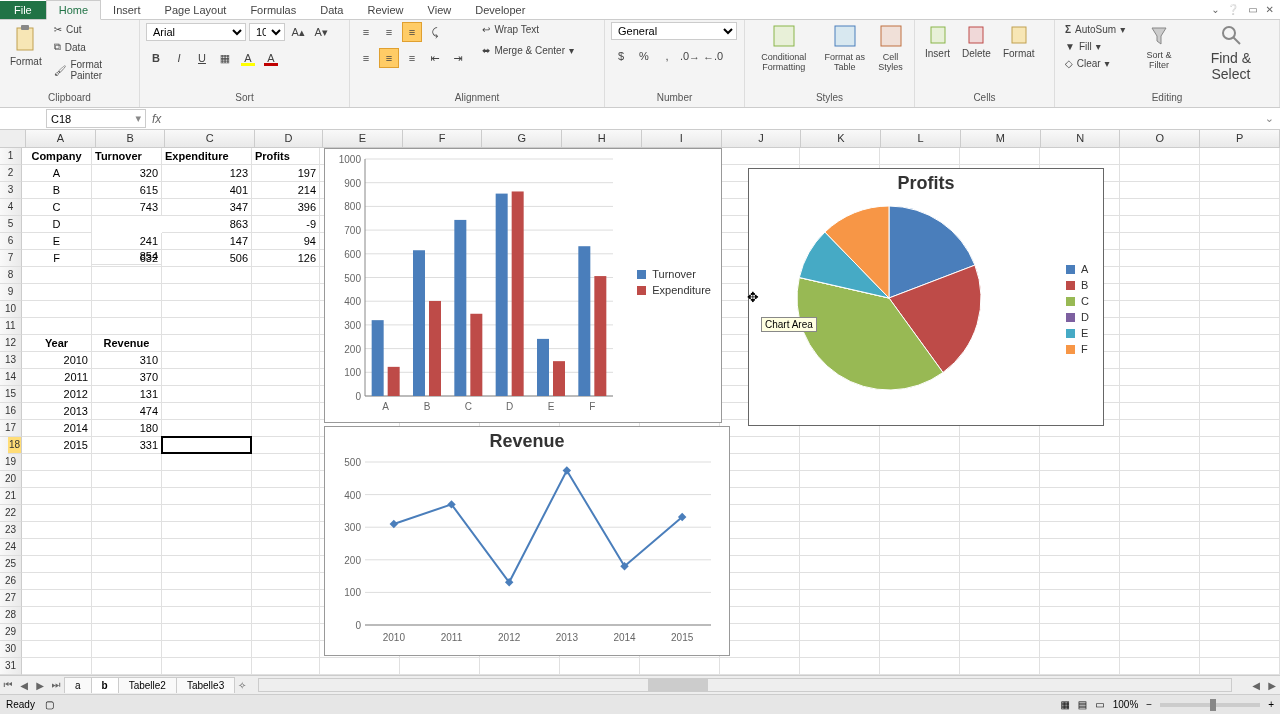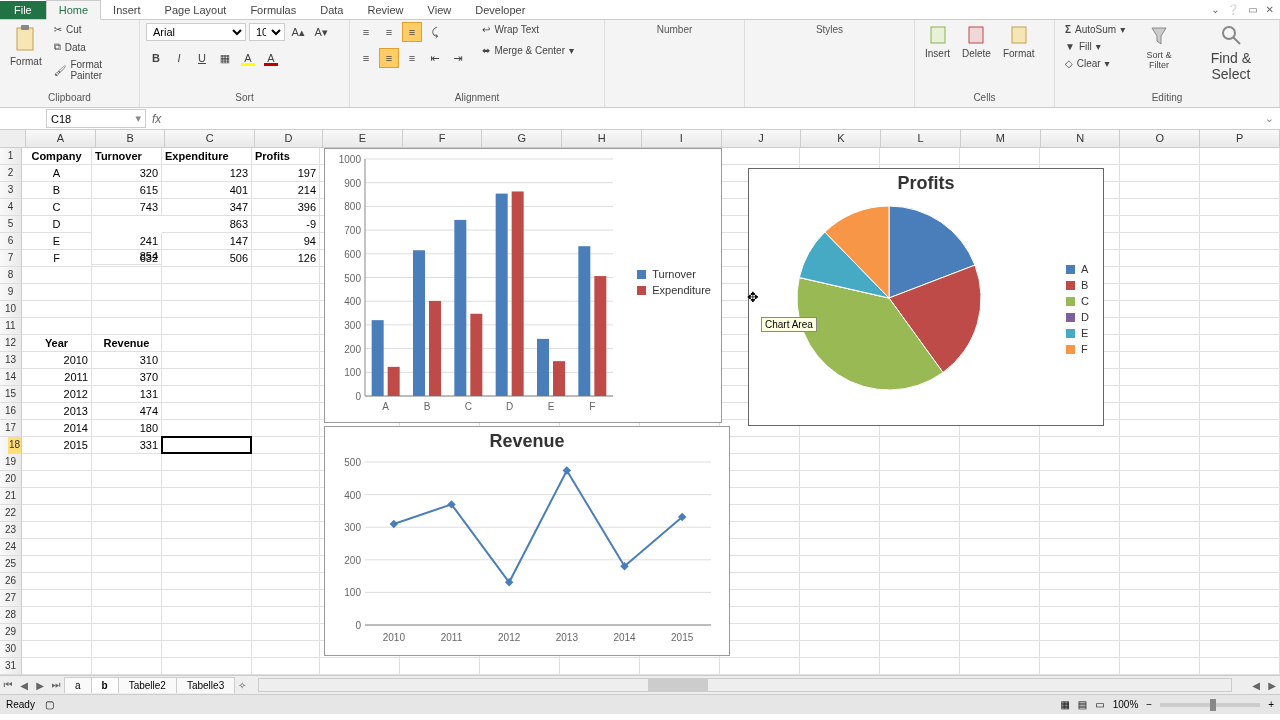--- a/index.html
+++ b/index.html
@@ -172,24 +172,54 @@
             <span>↩</span>
             <span>Wrap Text</span>
           </div>
         <div class="smbtn"><span>⬌</span><span>Merge &amp; Center</span> ▾</div>
       </div>
     </div>
     <div class="label">Alignment</div>
   </div>
 
   <div class="group" style="width:140px">
+    <div class="body col" style="gap:6px">
+      <select class="ribsel" style="width:126px"><option>General</option></select>
+      <div class="row">
+        <span class="iconbtn">$</span>
+        <span class="iconbtn">%</span>
+        <span class="iconbtn">,</span>
+        <span class="iconbtn">.0→</span>
+        <span class="iconbtn">←.0</span>
+      </div>
+    </div>
     <div class="label">Number</div>
   </div>
 
   <div class="group" style="width:170px">
+    <div class="body">
+      <div class="bigbtn">
+          <svg width="24" height="26">
+            <rect x="2" y="2" width="20" height="20" fill="#e8f0d8" stroke="#8ab54a"></rect>
+          </svg>
+          <span style="font-size:9px;line-height:10px;text-align:center">Conditional Formatting</span>
+        </div>
+      <div class="bigbtn">
+          <svg width="24" height="26">
+            <rect x="2" y="2" width="20" height="20" fill="#d8e8f0" stroke="#4a7ebb"></rect>
+          </svg>
+          <span style="font-size:9px;line-height:10px;text-align:center">Format as Table</span>
+        </div>
+      <div class="bigbtn">
+          <svg width="24" height="26">
+            <rect x="2" y="2" width="20" height="20" fill="#f0e0d8" stroke="#c07040"></rect>
+          </svg>
+          <span style="font-size:9px;line-height:10px;text-align:center">Cell Styles</span>
+        </div>
+    </div>
     <div class="label">Styles</div>
   </div>
 
   <div class="group" style="width:140px">
     <div class="body">
       <div class="bigbtn">
           <svg width="20" height="22">
             <rect x="3" y="3" width="14" height="16" fill="#e8f0d8" stroke="#8ab54a"></rect>
           </svg>
           <span>Insert</span>

